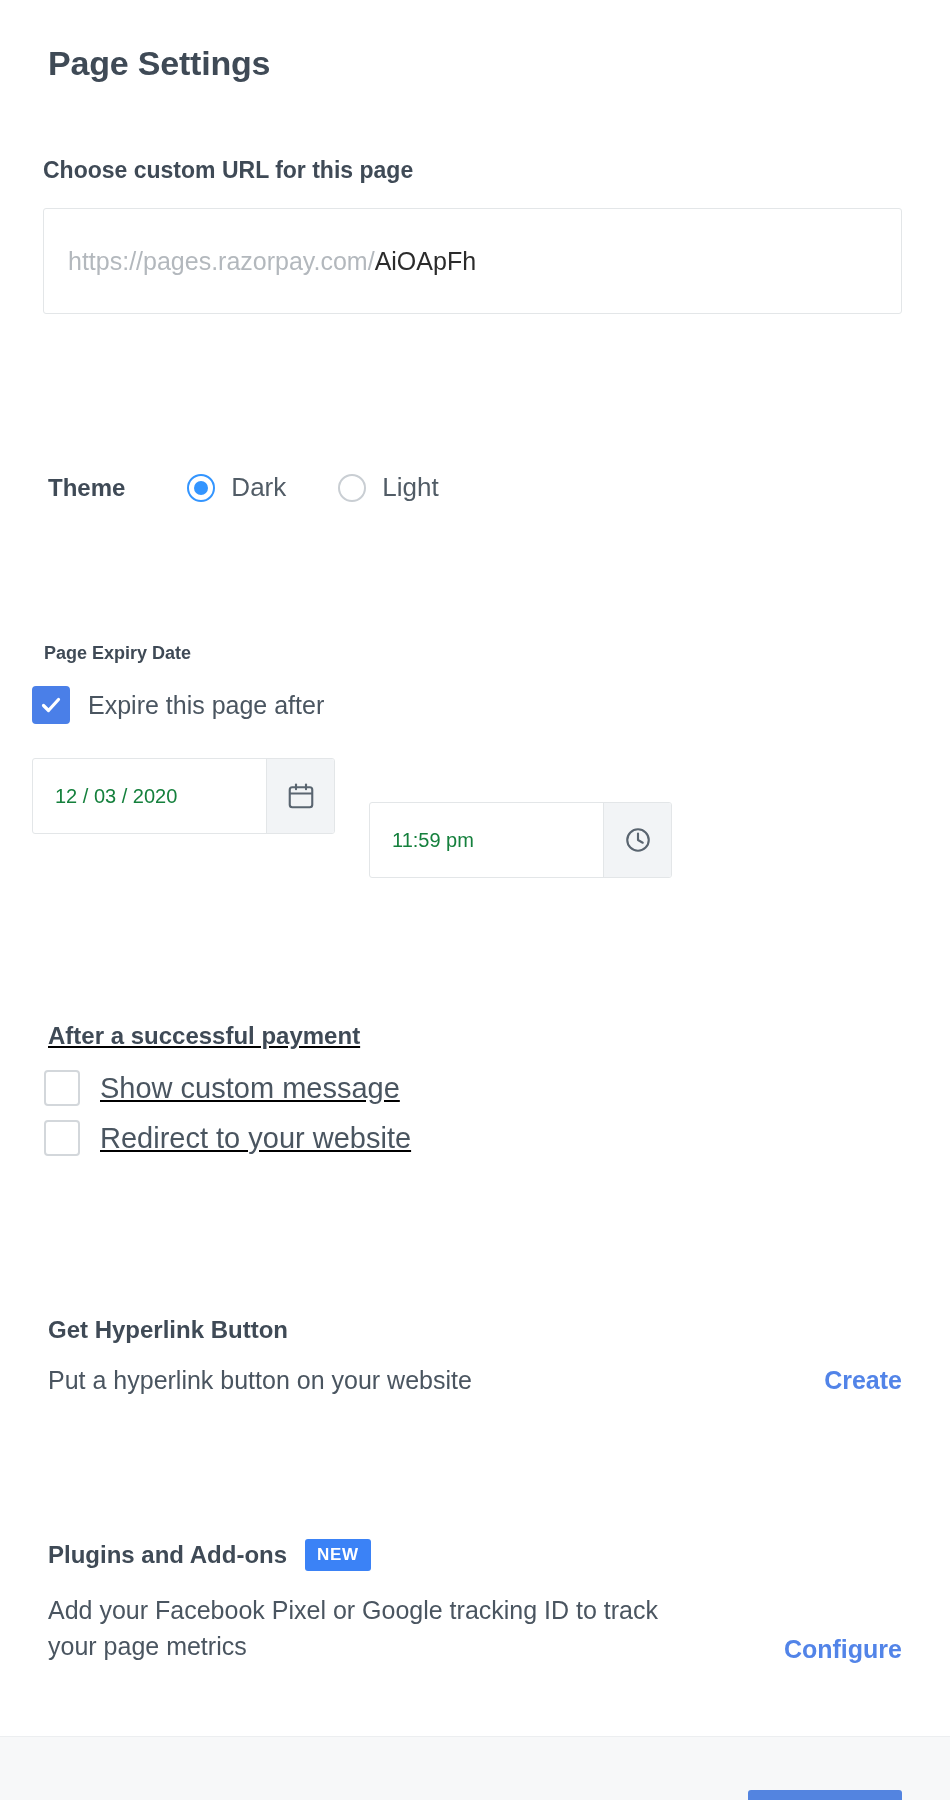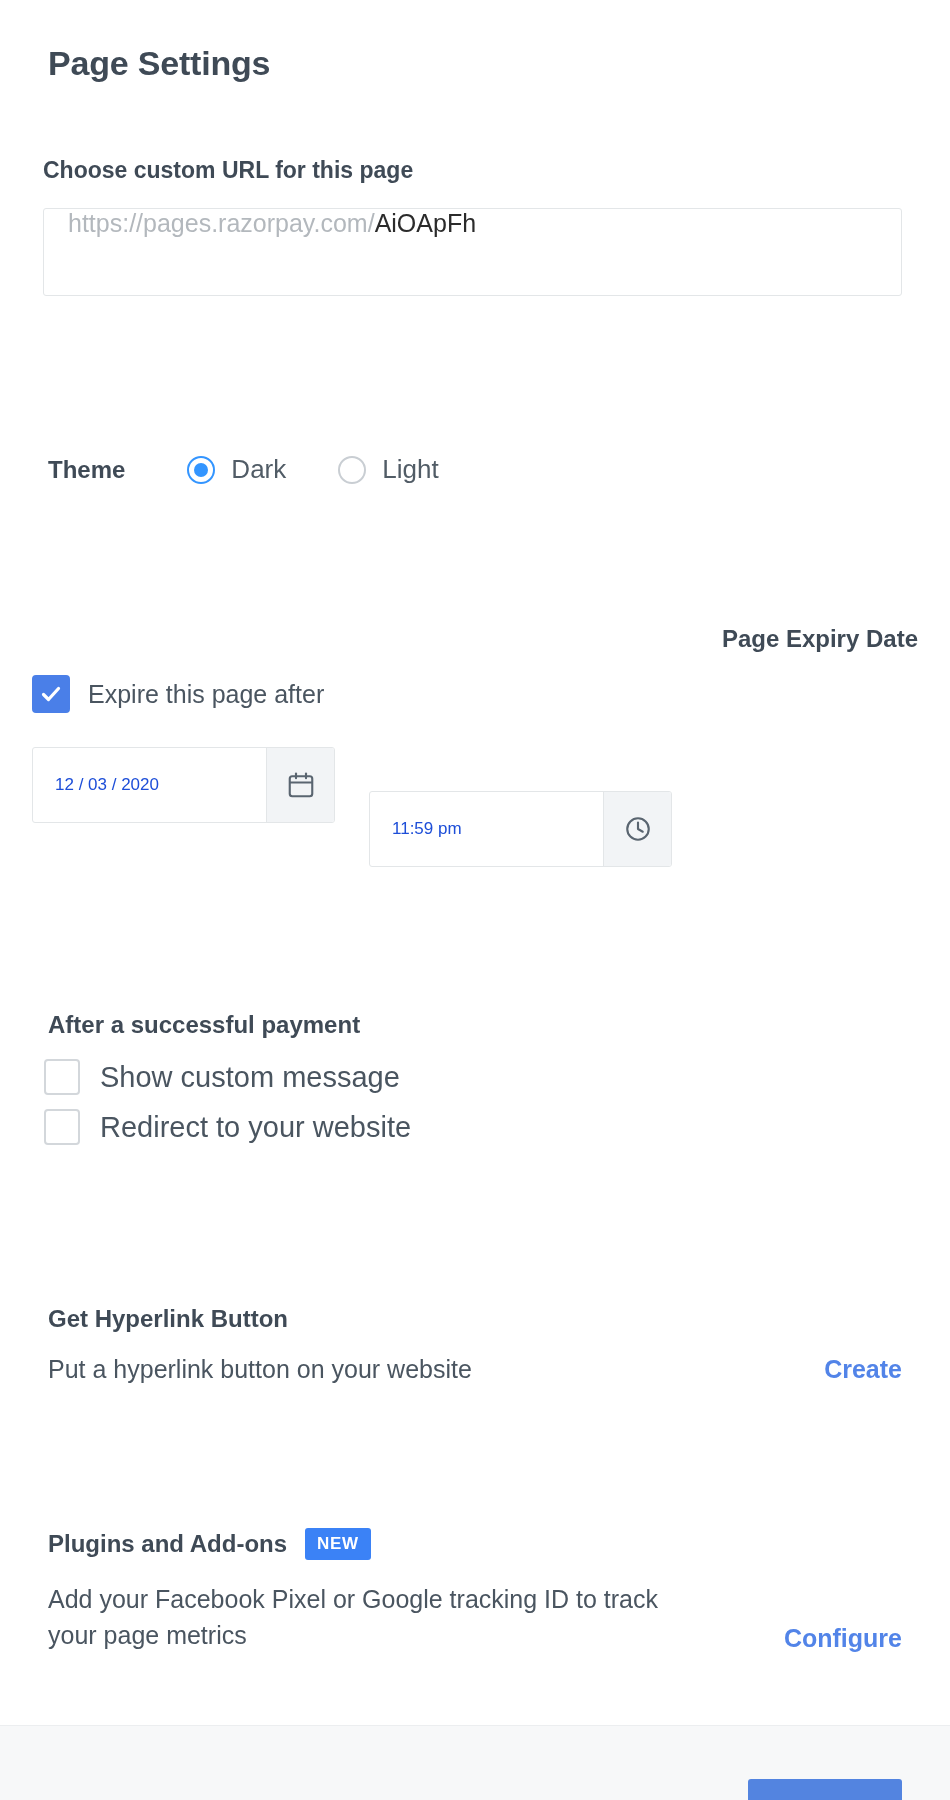--- a/index.html
+++ b/index.html
@@ -26,24 +26,24 @@
     letter-spacing: -0.2px;
   }
 
   
   .url-block { padding: 46px 48px 58px 43px; }
   .url-label {
     font-size: 23px; font-weight: bold; color: #3f4a56;
     margin-bottom: 24px;
   }
   .url-input {
-    height: 88px;
+    height: 106px;
     border: 1px solid #e3e6e8;
     border-radius: 3px;
-    display: flex; 
+    display: flex; align-items: center;
     padding: 0 24px;
     background: #fff;
     width: 100%;
   }
   .url-prefix { font-size: 25px; color: #b3b8bd; }
   .url-value  { font-size: 25px; color: #2b2b2b; }
 
   
   .theme-block {
     padding: 44px 48px 44px 48px;
@@ -67,23 +67,22 @@
   .radio.on { border-color: #3395ff; }
   .radio.on::after {
     content: ""; width: 14px; height: 14px;
     border-radius: 50%; background: #3395ff;
   }
   .radio-text { font-size: 26px; color: #515c66; }
 
   
   .expiry-block { padding: 40px 32px 46px 32px; }
   .expiry-title {
-    font-size: 24px; font-weight: bold; color: #3f4a56;
+    font-size: 18px; font-weight: bold; color: #3f4a56;
     margin: 0 0 22px 12px;
-    text-align: right;
   }
   .check-row { display: flex; align-items: center; margin-left: 0; cursor: pointer; }
   .checkbox {
     width: 38px; height: 38px; border-radius: 4px;
     border: 2px solid #d3d7db; background: #fff;
     flex: none; display: flex; align-items: center; justify-content: center;
   }
   .checkbox.on { background: #4a7fe8; border-color: #4a7fe8; }
   .checkbox.on svg { display: block; }
   .checkbox svg { display: none; }
@@ -92,31 +91,31 @@
   .datetime-row { display: flex; margin-top: 34px; margin-left: 0; }
   .field {
     height: 76px; border: 1px solid #e3e6e8; border-radius: 3px;
     display: flex; align-items: stretch; background: #fff;
     overflow: hidden;
   }
   .field.date { width: 303px; margin-right: 34px; }
   .field.time { width: 303px; margin-top: 44px; }
   .field-value {
     flex: 1; display: flex; align-items: center;
-    padding-left: 22px; font-size: 17px; color: #1d4ed8;
+    padding-left: 22px; font-size: 20px; color: #15803d;
   }
   .field-btn {
     width: 68px; background: #f2f4f6;
     border-left: 1px solid #e3e6e8;
     display: flex; align-items: center; justify-content: center;
     cursor: pointer;
   }
 
   
-  .payment-block { padding: 42px 48px 46px 48px; }
+  .payment-block { padding: 42px 48px 46px 48px; text-decoration: underline; }
   .payment-title {
     font-size: 24px; font-weight: bold; color: #3f4a56;
     margin-bottom: 20px;
   }
   .payment-block .check-row { margin-bottom: 14px; margin-left: -4px; }
   .payment-block .checkbox { width: 36px; height: 36px; }
   .payment-block .check-label { font-size: 29px; color: #4a5560; margin-left: 20px; }
 
   
   .link-block { padding: 44px 48px 44px 48px; }

